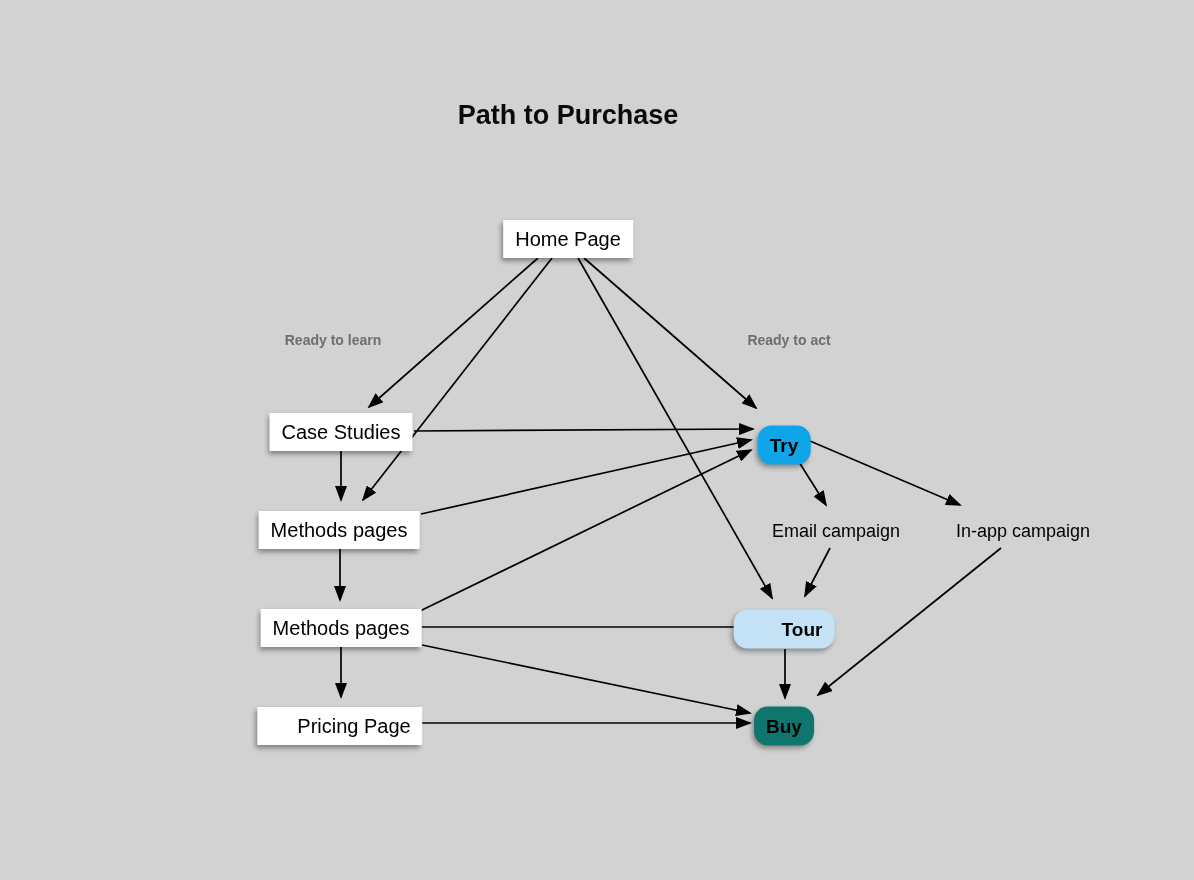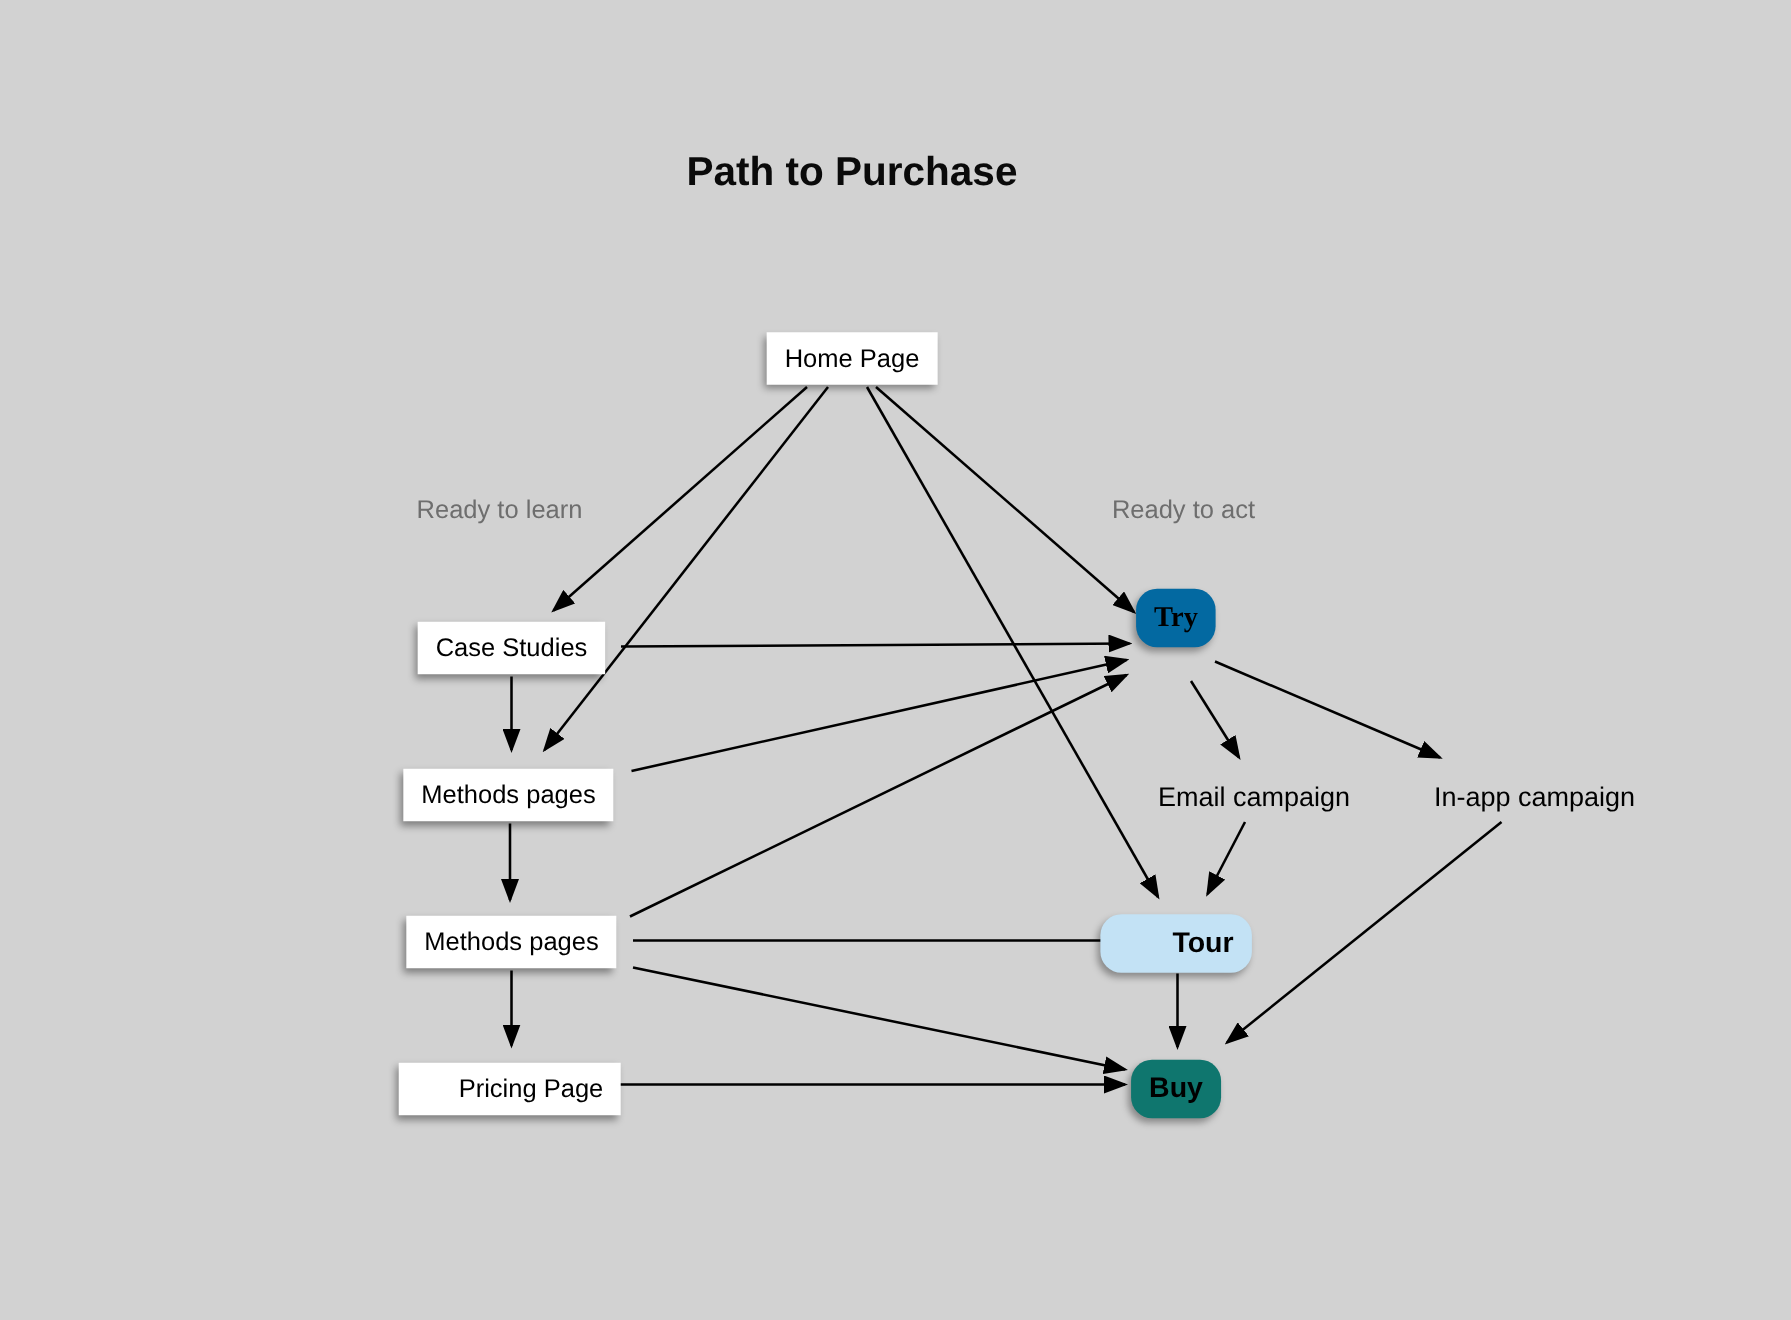--- a/index.html
+++ b/index.html
@@ -19,31 +19,31 @@
     position: absolute;
     transform: translate(-50%, -50%);
     font-size: 27px;
     font-weight: bold;
     color: #0a0a0a;
     white-space: nowrap;
   }
   .section-label {
     position: absolute;
     transform: translate(-50%, -50%);
-    font-size: 17px;
-    font-weight: normal;
+    font-size: 14px;
+    font-weight: bold;
     color: #6e6e6e;
     white-space: nowrap;
   }
   .node {
     position: absolute;
     transform: translate(-50%, -50%);
     white-space: nowrap;
     color: #000;
-    font-size: 17px;
+    font-size: 20px;
     line-height: 1;
   }
   .node.box {
     background: #ffffff;
     padding: 9px 12px;
     box-shadow: -2px 3px 5px rgba(0,0,0,0.40);
   }
   .node.pill {
     font-weight: bold;
     font-size: 19px;
@@ -93,19 +93,19 @@
   <div id="labels-layer">
       <div class="section-label" style="left: 333px; top: 340px; color: rgb(110, 110, 110);">Ready to learn</div>
       <div class="section-label" style="left: 789px; top: 340px; color: rgb(110, 110, 110);">Ready to act</div>
     </div>
   <div id="nodes-layer">
       <div class="node box" style="left: 568px; top: 239px;">Home Page</div>
       <div class="node box" style="left: 341px; top: 432px;">Case Studies</div>
       <div class="node box" style="left: 339px; top: 530px;">Methods pages</div>
       <div class="node box" style="left: 341px; top: 628px;">Methods pages</div>
       <div class="node box" style="left: 340px; top: 726px; padding-left: 40px;">Pricing Page</div>
-      <div class="node pill" style="left: 784px; top: 412px; background: #0369a1; font-family: Liberation Serif, serif;">Try</div>
+      <div class="node pill" style="left: 784px; top: 445px; background: #0ea5e9;">Try</div>
       <div class="node pill" style="left: 784px; top: 629px; background: rgb(195, 226, 245); padding-left: 48px;">Tour</div>
       <div class="node pill" style="left: 784px; top: 726px; background: #0f766e;">Buy</div>
       <div class="node text" style="left: 836px; top: 531px;">Email campaign</div>
       <div class="node text" style="left: 1023px; top: 531px;">In-app campaign</div>
     </div>
 </div>
 
 </body></html>

